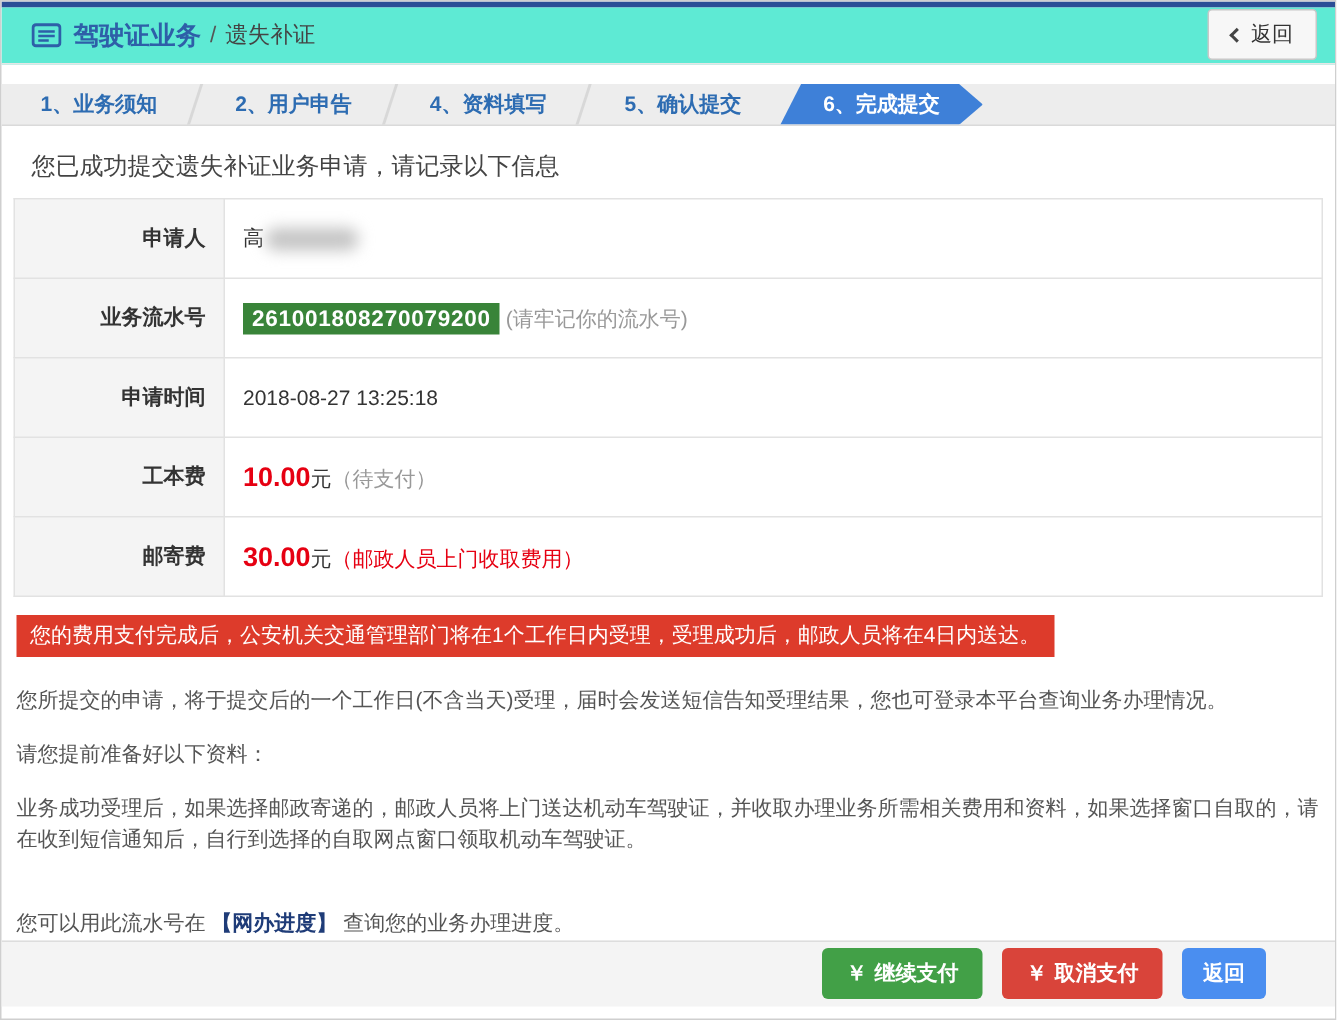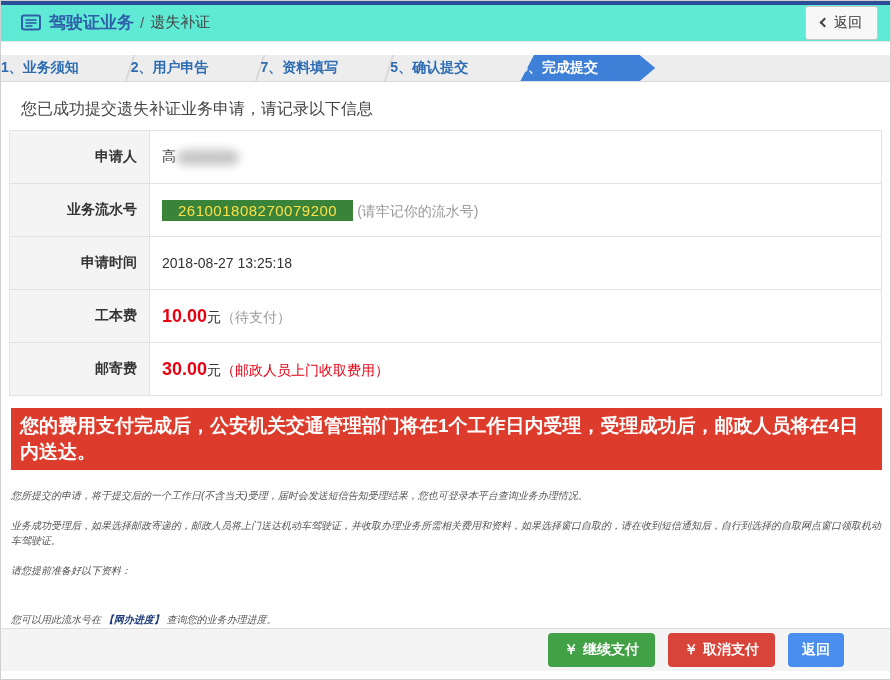--- a/index.html
+++ b/index.html
@@ -45,21 +45,21 @@
 
   
   .steps {
     display: flex; margin-top: 13px;
     background: #ededed; height: 36px;
     border-bottom: 1px solid #dadada;
     overflow: hidden;
   }
   .step {
     flex: 0 0 14.6%;
-    display: flex; align-items: center; justify-content: flex-start;
+    display: flex; align-items: center; justify-content: center;
     color: var(--tab-text, #2d6cb2); font-size: 14px; font-weight: bold;
     position: relative; cursor: pointer;
   }
   .step.sep::after {
     content: ""; position: absolute; right: 0; top: 0; bottom: 0;
     width: 2px; background: #d8d8d8; transform: skewX(-18deg);
   }
   .step.active {
     background: var(--accent, #3e80d8);
     color: #fff;
@@ -76,42 +76,42 @@
     width: 100%; border-collapse: collapse;
     font-size: 14px; color: #333;
   }
   table.info-table td { border: 1px solid #e2e2e2; padding: 10px 12px; height: 53px; }
   td.lbl {
     width: 140px; background: #f4f4f4; text-align: right;
     font-weight: bold; color: #333;
   }
   td.val { background: #fff; }
   .serial-badge {
-    background: var(--serial-green, #398439); color: #fde047;
-    font-weight: normal; font-size: 15px; padding: 2px 16px;
+    background: var(--serial-green, #398439); color: #ffffff;
+    font-weight: bold; font-size: 15px; padding: 2px 6px;
     display: inline-block; letter-spacing: 0.5px;
   }
   .hint { color: #999; margin-left: 4px; }
   .amount { color: var(--price-red, #e60012); font-weight: bold; font-size: 18px; text-align: right; }
   .unit { color: #333; }
   .note-gray { color: #999; }
   .note-red { color: var(--price-red, #e60012); }
   .blur-blob {
     display: inline-block; width: 62px; height: 15px;
     background: #c4c4c4; border-radius: 7px;
     filter: blur(5px); vertical-align: middle; margin-left: 1px;
   }
 
   .banner {
     display: inline-block;
     background: var(--banner-red, #dd3b2b); color: #fff;
-    font-weight: bold; font-size: 19px;
+    font-weight: normal; font-size: 14px;
     padding: 5px 9px; margin: 12px 0 4px 2px;
   }
-  .para { font-size: 10px; color: #555; margin: 14px 0 0 2px; line-height: 1.55; font-style: italic; }
+  .para { font-size: 14px; color: #555; margin: 14px 0 0 2px; line-height: 1.55; }
   .para.progress { margin-top: 34px; }
   .progress-link { color: var(--link-navy, #1f3c78); font-weight: bold; }
 
   
   .footer {
     margin-top: auto;
     height: 56px; margin-bottom: 8px;
     background: #f4f4f4; border-top: 1px solid #ddd;
     display: flex; align-items: center; justify-content: flex-end;
     padding-right: 46px; gap: 13px;
@@ -153,21 +153,21 @@
   </div>
 
   <div class="steps">
     <div class="step sep">
         <span>1、业务须知</span>
       </div>
     <div class="step sep">
         <span>2、用户申告</span>
       </div>
     <div class="step sep">
-        <span>7、资料填写</span>
+        <span>4、资料填写</span>
       </div>
     <div class="step">
         <span>5、确认提交</span>
       </div>
     <div class="step active">
         <span>6、完成提交</span>
       </div>
     <div class="steps-filler"></div>
   </div>
 
@@ -205,22 +205,22 @@
         </td>
       </tr>
     </tbody>
       </table>
 
     <div>
       <div class="banner">您的费用支付完成后，公安机关交通管理部门将在1个工作日内受理，受理成功后，邮政人员将在4日内送达。</div>
     </div>
 
     <p class="para">您所提交的申请，将于提交后的一个工作日(不含当天)受理，届时会发送短信告知受理结果，您也可登录本平台查询业务办理情况。</p>
+    <p class="para">请您提前准备好以下资料：</p>
     <p class="para">业务成功受理后，如果选择邮政寄递的，邮政人员将上门送达机动车驾驶证，并收取办理业务所需相关费用和资料，如果选择窗口自取的，请在收到短信通知后，自行到选择的自取网点窗口领取机动车驾驶证。</p>
-    <p class="para">请您提前准备好以下资料：</p>
 
     <p class="para progress">
       <span>您可以用此流水号在 </span><span class="progress-link">【网办进度】</span><span> 查询您的业务办理进度。</span>
     </p>
   </div>
 
   <div class="footer">
     <button class="btn green">
       <span>￥</span>
         <span>继续支付</span>

